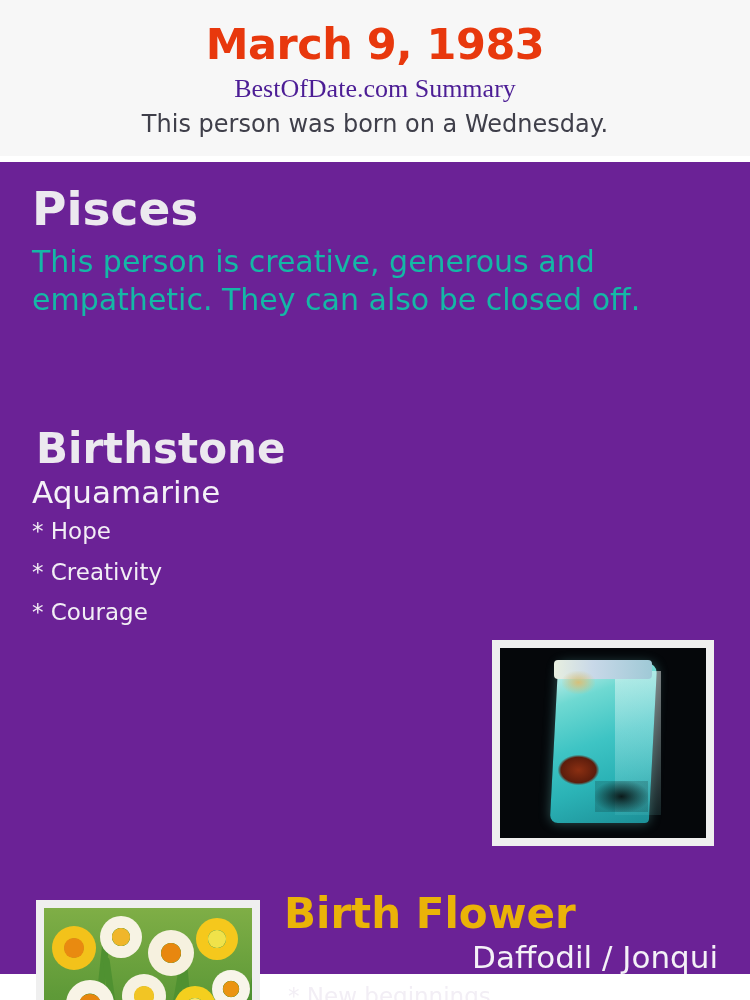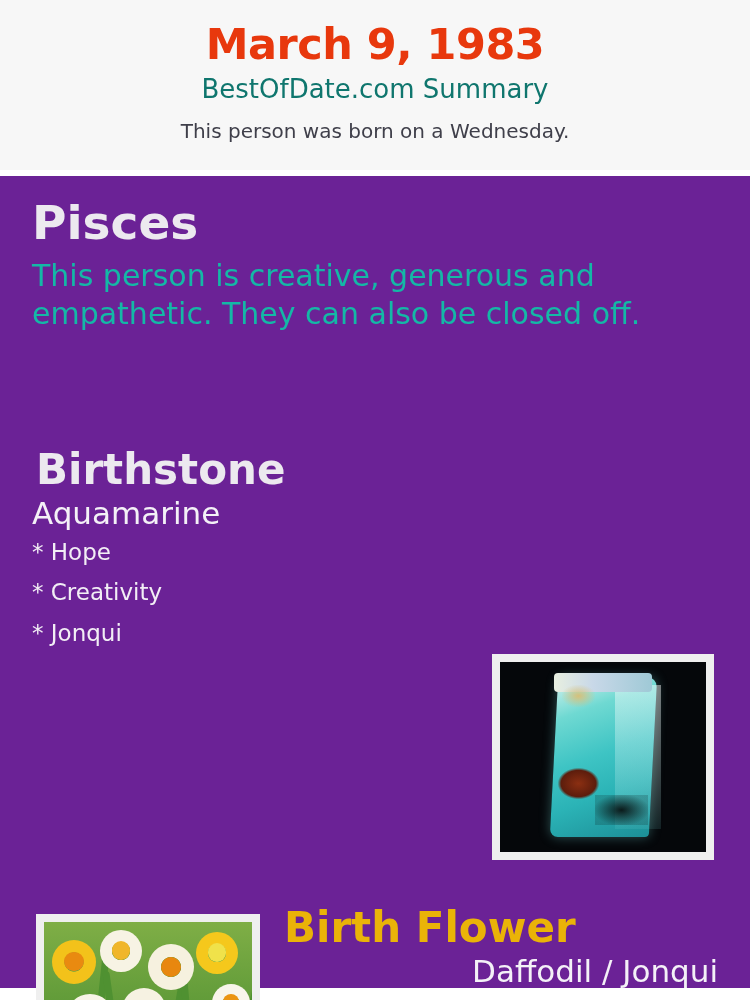--- a/index.html
+++ b/index.html
@@ -32,30 +32,31 @@
   }
   .header-date {
     color: #e8380d;
     font-size: 43px;
     font-weight: bold;
     line-height: 1.05;
     letter-spacing: -0.5px;
     margin: 0 0 8px 0;
   }
   .header-sub {
-    color: #0f766e;
+    color: #4c1d95;
     font-size: 26px;
     line-height: 1.1;
     margin: 0 0 6px 0;
+    font-family: Liberation Serif, serif;
   }
   .header-note {
     color: #3f3f4a;
-    font-size: 20px;
-    line-height: 1.1;
-    margin: 16px;
+    font-size: 24px;
+    line-height: 1.1;
+    margin: 7px;
   }
 
   .header-divider {
     width: 750px;
     height: 6px;
     background: #ffffff;
   }
 
   
   .panel {
@@ -81,21 +82,21 @@
     color: #14b8a6;
     line-height: 1.25;
     margin: 0;
     max-width: 670px;
   }
 
   
   .stone-block {
     position: absolute;
     left: 32px;
-    top: 272px;
+    top: 265px;
     width: 440px;
   }
   .stone-title {
     font-size: 42px;
     font-weight: bold;
     color: #ece9ef;
     line-height: 1.05;
     margin: 0 0 4px 4px;
   }
   .stone-name {
@@ -269,21 +270,21 @@
   <div class="panel">
 
     <div class="sign-name">Pisces</div>
     <div class="sign-desc">This person is creative, generous and empathetic. They can also be closed off.</div>
 
     <div class="stone-block">
       <div class="stone-title">Birthstone</div>
       <div class="stone-name">Aquamarine</div>
       <div class="bullet">* Hope</div>
       <div class="bullet">* Creativity</div>
-      <div class="bullet">* Jonqui</div>
+      <div class="bullet">* Courage</div>
     </div>
 
     <div class="stone-photo">
       <div class="stone-photo-inner">
         <div class="crystal"></div>
         <div class="crystal-face"></div>
         <div class="crystal-top"></div>
         <div class="crystal-ochre"></div>
         <div class="crystal-rust"></div>
         <div class="crystal-dark"></div>

